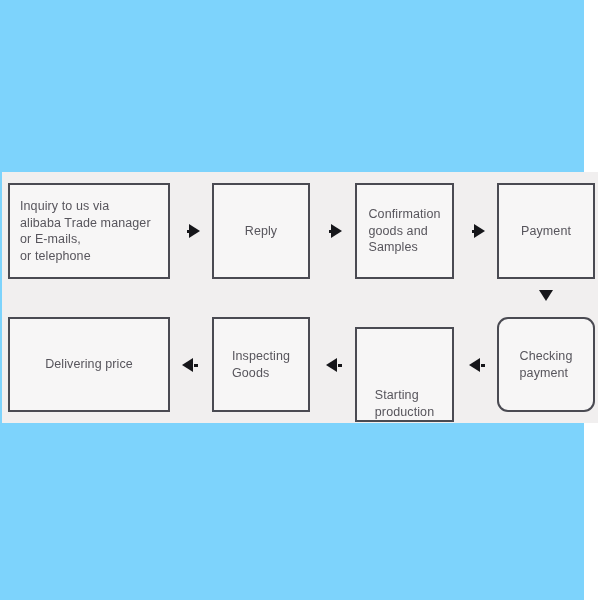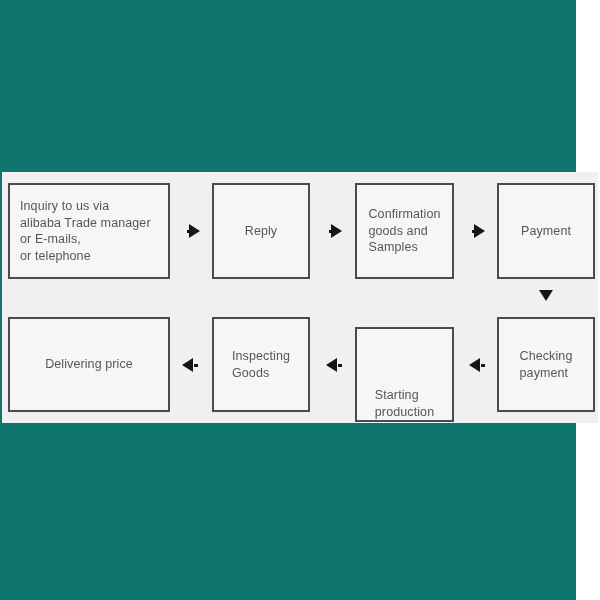--- a/index.html
+++ b/index.html
@@ -11,21 +11,22 @@
     width: 600px;
     height: 600px;
     background: #ffffff;
     font-family: "Liberation Sans", sans-serif;
     overflow: hidden;
   }
   #canvas {
     position: relative;
     width: 576px;
     height: 600px;
-    background: #0f766e;
+    background: #7dd3fc;
+    padding-left: 8px;
   }
   
   .panel {
     position: absolute;
     left: 2px;
     top: 172px;
     width: 596px;
     height: 251px;
     background: #f1efef;
   }
@@ -154,18 +155,18 @@
 
   <div class="arrow arrow-left" style="left:326px; top:358px;"></div>
 
   <div class="node center-text" style="left:355px; top:327px; width:99px; height:95px;align-items:flex-end;">
     <span class="label">Starting
 production</span>
   </div>
 
   <div class="arrow arrow-left" style="left:469px; top:358px;"></div>
 
-  <div class="node center-text" style="left:497px; top:317px; width:98px; height:95px;">
+  <div class="node center-text" style="left:497px; top:317px; width:98px; height:95px;border-radius:11px;">
     <span class="label">Checking
 payment</span>
   </div>
 
 </div>
 
 </body></html>

